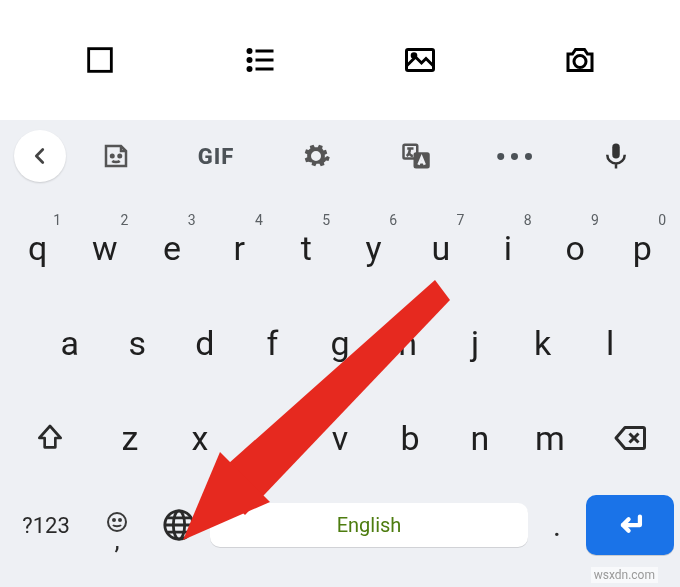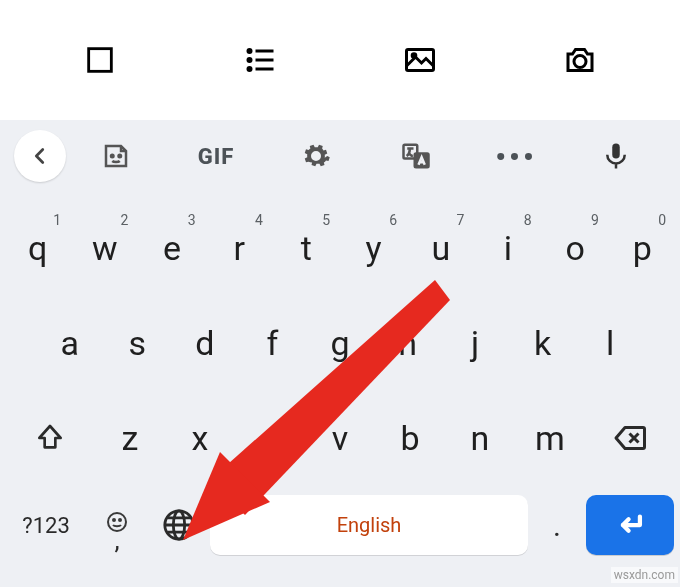--- a/index.html
+++ b/index.html
@@ -105,44 +105,44 @@
     width: 62px;
     height: 64px;
     display: flex; flex-direction: column; align-items: center; justify-content: center;
     position: relative;
   }
   .emoji-key .comma {
     font-size: 26px; color: #2a2a2a; line-height: 0; margin-top: 6px;
   }
   .space {
     flex: 1;
-    height: 60px;
+    height: 44px;
     background: #fff;
     border-radius: 10px;
     box-shadow: 0 1px 0 rgba(0,0,0,0.12);
     display: flex; align-items: center; justify-content: center;
     font-size: 20px;
-    color: #c2410c;
+    color: #4d7c0f;
   }
   .period-key {
     width: 58px;
     height: 64px;
     display:flex; align-items:center; justify-content:center;
     font-size: 30px; color:#2a2a2a;
   }
   .enter {
     width: 88px;
     height: 60px;
     border-radius: 10px;
     display: flex; align-items: center; justify-content: center;
     box-shadow: 0 1px 0 rgba(0,0,0,0.15);
   }
   .watermark {
     position: absolute;
-    right: 2px;
+    right: 22px;
     bottom: 4px;
     font-size: 12px;
     color: #9a9a9a;
     background: rgba(255,255,255,0.6);
     padding: 1px 3px;
   }
   .arrow-annot {
     position: absolute;
     pointer-events: none;
     left: 175px;

